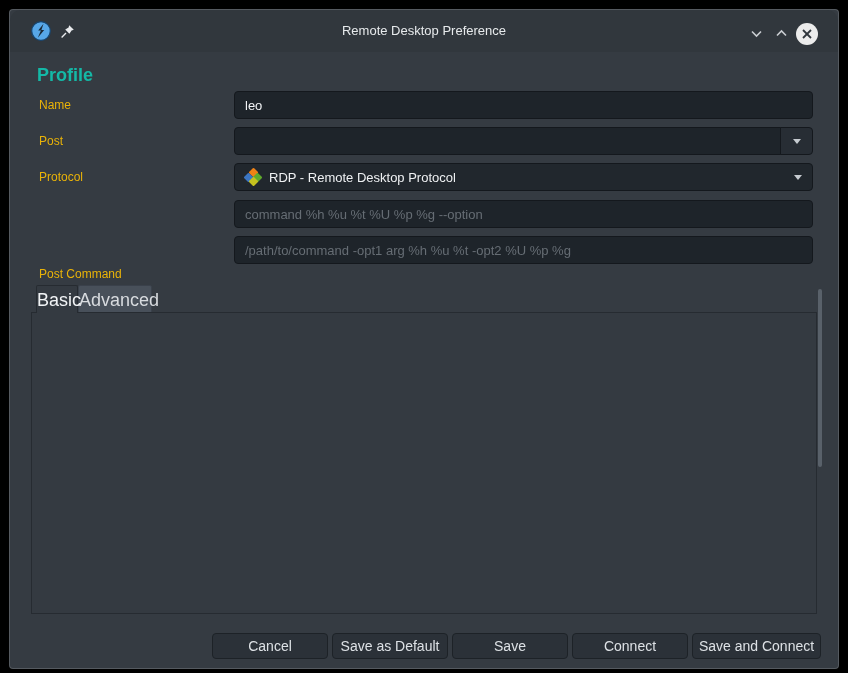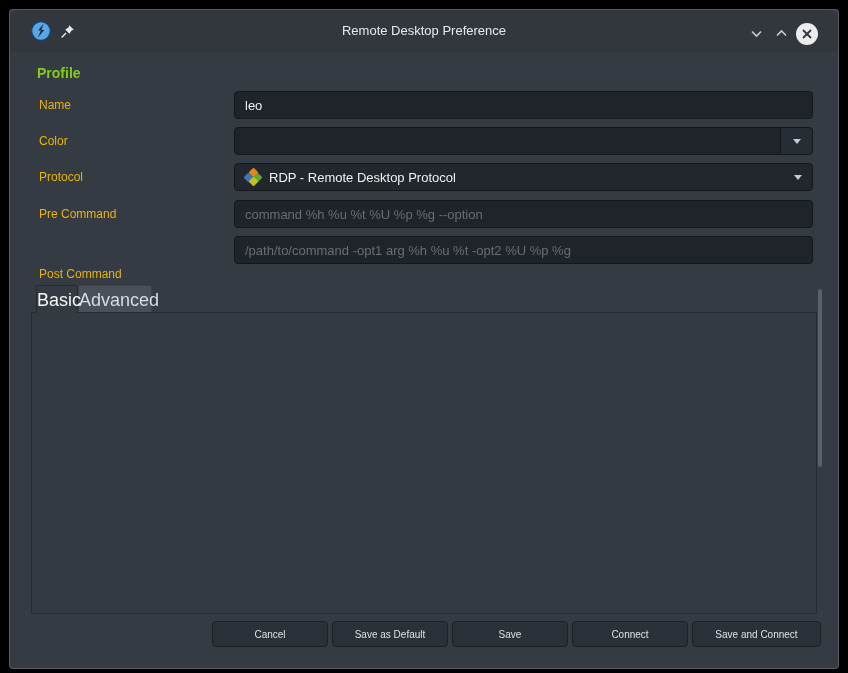--- a/index.html
+++ b/index.html
@@ -23,21 +23,21 @@
     text-align:center;color:#e7eaec;font-size:13px;
   }
   .app-logo{position:absolute;left:21px;top:11px;width:20px;height:20px;}
   .pin-icon{position:absolute;left:50px;top:14px;width:15px;height:15px;}
   .winctl{position:absolute;top:16px;width:15px;height:15px;cursor:default;}
   .close-circle{
     position:absolute;top:13px;width:22px;height:22px;border-radius:50%;
     background:#ececec;display:flex;align-items:center;justify-content:center;
   }
   .label{position:absolute;font-size:12px;color:#eab308;height:28px;line-height:28px;white-space:nowrap;}
-  .heading{position:absolute;font-size:14px;font-weight:bold;color:#84cc16;white-space:nowrap;}
+  .heading{position:absolute;font-size:18px;font-weight:bold;color:#14b8a6;white-space:nowrap;}
   .entry{
     position:absolute;background:#1e242a;border:1px solid #14181d;border-radius:4px;
     color:#f1f3f5;font-size:13px;padding:0 10px;box-sizing:border-box;
     font-family:inherit;outline:none;
   }
   .entry::placeholder{color:#666d74;opacity:1;}
   .entry.attached{border-top-right-radius:0;border-bottom-right-radius:0;}
   .pw{font-size:10px;letter-spacing:1.5px;}
   .combo{
     position:absolute;background:#21272d;border:1px solid #14181d;border-radius:4px;
@@ -72,22 +72,22 @@
   .radio.on{border:2px solid #56ace4;background:#22282e;}
   .radio.on::after{
     content:"";position:absolute;left:2px;top:2px;width:8px;height:8px;border-radius:50%;background:#2f95d8;
   }
   .checkbox{
     position:absolute;box-sizing:border-box;border:1px solid #8a9096;border-radius:3px;
     background:#272d33;cursor:default;
   }
   .btn{
     position:absolute;height:26px;background:#2b3138;border:1px solid #1d2227;border-radius:4px;
-    color:#dde1e5;font-size:10px;display:flex;align-items:center;justify-content:center;
-    box-sizing:border-box;font-family:inherit;cursor:default;white-space:nowrap;
+    color:#dde1e5;font-size:14px;display:flex;align-items:center;justify-content:center;
+    box-sizing:border-box;font-family:inherit;cursor:default;white-space:nowrap;margin-top:12px;
   }
   .scrollbar{position:absolute;width:4px;border-radius:2px;background:#59616a;}
   .rdp-icon{position:relative;width:16px;height:16px;flex:none;}
   .rdp-icon i{position:absolute;width:7px;height:7px;transform:rotate(45deg);border-radius:1px;}
 </style>
 </head>
 <body>
 
 <div class="window">
 
@@ -121,39 +121,38 @@
         <line x1="10" y1="2" x2="2" y2="10" stroke="#2f353b" stroke-width="1.8"></line>
       </svg>
     </span>
   </div>
 
   <div class="heading" style="left:27px;top:55px;">Profile</div>
 
   <div class="label" style="left:29px;top:81px;">Name</div>
   <input type="text" class="entry" style="left: 224px; top: 81px; width: 579px; height: 28px;" value="leo">
 
-  <div class="label" style="left:29px;top:117px;">Color</div>
+  <div class="label" style="left:29px;top:117px;">Post</div>
   <input type="text" class="entry attached" style="left: 224px; top: 117px; width: 547px; height: 28px;" value="">
   <div class="dd-btn" style="left:770px;top:117px;width:33px;height:28px;">
     <span class="arrow-down"></span>
   </div>
 
   <div class="label" style="left:29px;top:153px;">Protocol</div>
   <div class="combo" style="left:224px;top:153px;width:579px;height:28px;">
     <span class="rdp-icon">
       <i style="left:4.5px;top:0;background:#ef8216;"></i>
       <i style="left:0;top:4.5px;background:#3c76c2;"></i>
       <i style="left:9px;top:4.5px;background:#5fa92c;"></i>
       <i style="left:4.5px;top:9px;background:#c5c21f;"></i>
     </span>
     <span>RDP - Remote Desktop Protocol</span>
     <span class="arrow-down spacer"></span>
   </div>
 
-  <div class="label" style="left:29px;top:190px;">Pre Command</div>
   <input type="text" class="entry" style="left: 224px; top: 190px; width: 579px; height: 28px;" placeholder="command %h %u %t %U %p %g --option">
 
   <div class="label" style="left:29px;top:226px;margin-top:24px;">Post Command</div>
   <input type="text" class="entry" style="left: 224px; top: 226px; width: 579px; height: 28px;" placeholder="/path/to/command -opt1 arg %h %u %t -opt2 %U %p %g">
 
   <div class="tab active" style="left:26px;top:275px;width:42px;">Basic</div>
   <div class="tab inactive" style="left:68px;top:275px;width:74px;">Advanced</div>
   <div class="tab inactive" style="left:146px;top:275px;width:84px;margin-top:40px;">SSH Tunnel</div>
 
   <div class="panel" style="left:21px;top:302px;width:786px;height:302px;"></div>

